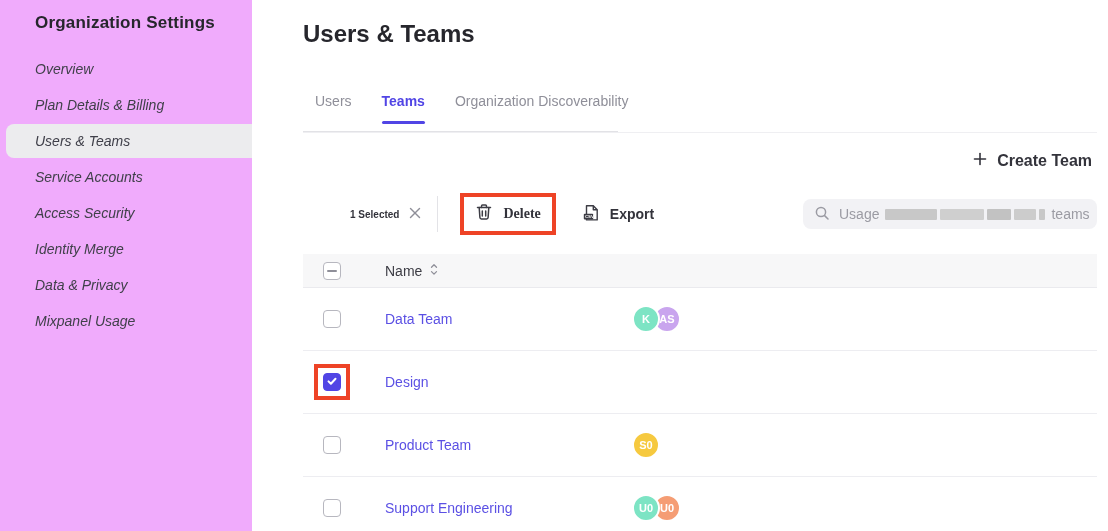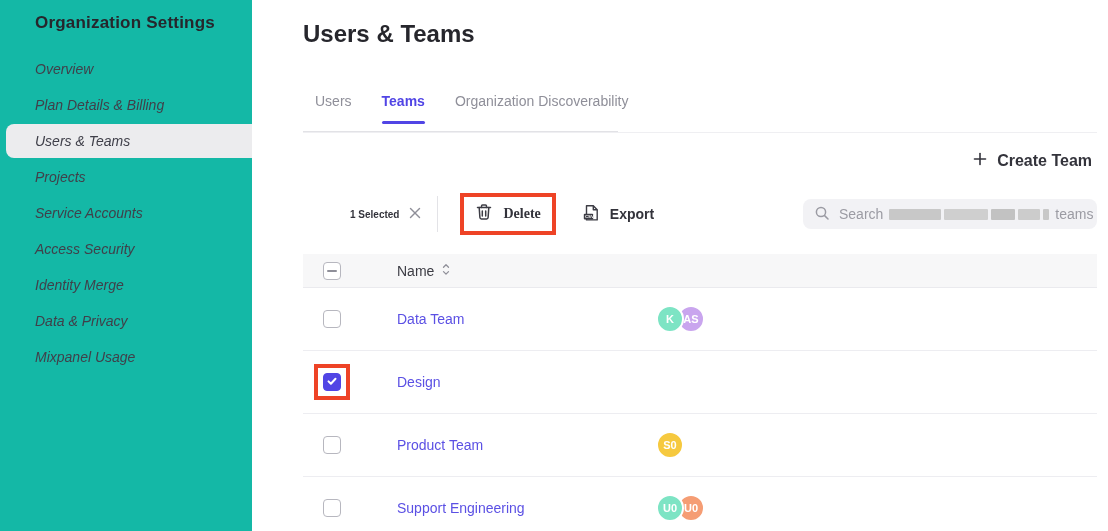--- a/index.html
+++ b/index.html
@@ -7,21 +7,21 @@
     width:1108px;height:531px;overflow:hidden;position:relative;
     background:#ffffff;font-family:"Liberation Sans",sans-serif;
     -webkit-font-smoothing:antialiased;color:#3c3c44;
   }
   :root{
     --accent:#5145e5;
     --annotation:#ee4326;
     --link:#5b50e4;
   }
   
-  .sidebar{position:absolute;left:0;top:0;bottom:0;width:292px;background:#14b8a6;
+  .sidebar{position:absolute;left:0;top:0;bottom:0;width:292px;background:#f0abfc;
     border-right:1px solid #e4e4e8;box-sizing:border-box;}
   .sidebar-title{margin:13px 0 0 35px;font-size:17px;font-weight:700;color:#26262c;letter-spacing:.2px;}
   .side-nav{margin-top:19px;}
   .side-item{height:34px;margin:2px 9px 2px 6px;padding-left:29px;border-radius:8px;
     display:flex;align-items:center;font-size:14px;color:#40404a;cursor:pointer;font-style:italic;}
   .side-item.selected{background:#ececee;}
   
   .main{position:absolute;left:252px;top:0;right:0;bottom:0;box-sizing:border-box;
     padding:0 11px 0 51px;background:#fff;}
   .page-title{margin:20px 0 0;font-size:24px;font-weight:700;color:#26262c;}
@@ -50,21 +50,21 @@
   .search{margin-left:auto;width:294px;height:30px;background:#f2f2f5;border-radius:8px;
     display:flex;align-items:center;gap:10px;padding:0 12px;box-sizing:border-box;
     color:#9b9ba3;font-size:14px;cursor:text;}
   .search-text{display:flex;align-items:center;gap:6px;white-space:nowrap;}
   .redacted{display:inline-flex;align-items:center;gap:3px;filter:blur(.5px);}
   .redacted i{display:inline-block;height:11px;border-radius:1px;background:#c8c8c8;}
   
   .table{margin-top:17px;}
   .thead{height:33px;background:#f7f7f8;border-bottom:1px solid #eaeaee;}
   .trow{height:62px;border-bottom:1px solid #ededf1;}
-  .thead,.trow{display:grid;grid-template-columns:62px 247px 1fr;align-items:center;padding-left:20px;gap:12px;}
+  .thead,.trow{display:grid;grid-template-columns:62px 247px 1fr;align-items:center;padding-left:20px;}
   .name-header{display:flex;align-items:center;gap:8px;font-size:14px;color:#3c3c44;cursor:pointer;}
   .cb{width:18px;height:18px;box-sizing:border-box;border:1.5px solid #b7b7bf;border-radius:4px;
     background:#fff;display:flex;align-items:center;justify-content:center;cursor:pointer;flex:none;}
   .cb .dash{width:10px;height:2px;background:#8f8f99;border-radius:1px;}
   .cb.checked{background:var(--accent);border-color:var(--accent);}
   .cb-annot{display:inline-flex;padding:5px;margin:-9px;background:transparent;}
   .team-link{font-size:14px;color:var(--link);cursor:pointer;}
   .avatars{display:flex;}
   .avatar{width:28px;height:28px;box-sizing:border-box;border:2px solid #fff;border-radius:50%;
     color:#fff;font-size:11px;font-weight:700;display:flex;align-items:center;justify-content:center;
@@ -80,23 +80,20 @@
       <div class="side-item">
         <span>Overview</span>
       </div>
       <div class="side-item">
         <span>Plan Details &amp; Billing</span>
       </div>
       <div class="side-item selected">
         <span>Users &amp; Teams</span>
       </div>
       <div class="side-item">
-        <span>Projects</span>
-      </div>
-      <div class="side-item">
         <span>Service Accounts</span>
       </div>
       <div class="side-item">
         <span>Access Security</span>
       </div>
       <div class="side-item">
         <span>Identity Merge</span>
       </div>
       <div class="side-item">
         <span>Data &amp; Privacy</span>
@@ -172,21 +169,21 @@
     </div>
 
     <div class="search">
       <span>
         <svg width="14" height="14" viewBox="0 0 14 14" fill="none" stroke="#9b9ba3" stroke-width="1.5" stroke-linecap="round">
             <circle cx="6" cy="6" r="4.6"></circle>
             <line x1="9.6" y1="9.6" x2="13" y2="13"></line>
           </svg>
       </span>
       <span class="search-text">
-        <span>Search</span>
+        <span>Usage</span>
         <span class="redacted">
             <i style="width:52px"></i>
             <i style="width:44px;background:#cfcfcf"></i>
             <i style="width:24px;background:#c2c2c2"></i>
             <i style="width:22px;background:#cccccc"></i>
             <i style="width:6px"></i>
           </span>
         <span>teams</span>
       </span>
     </div>

